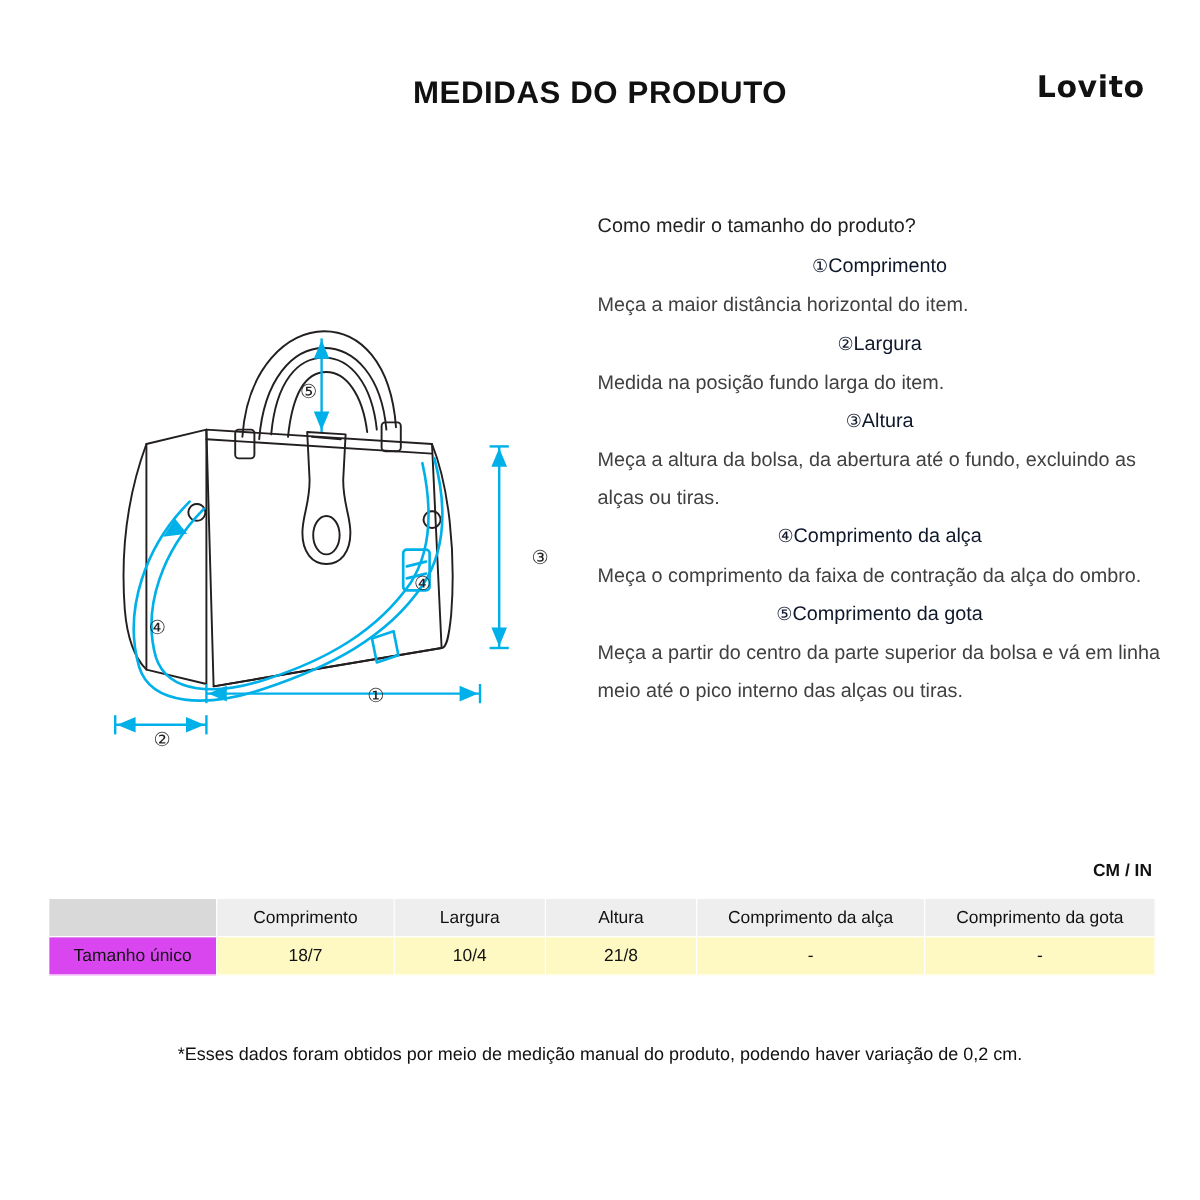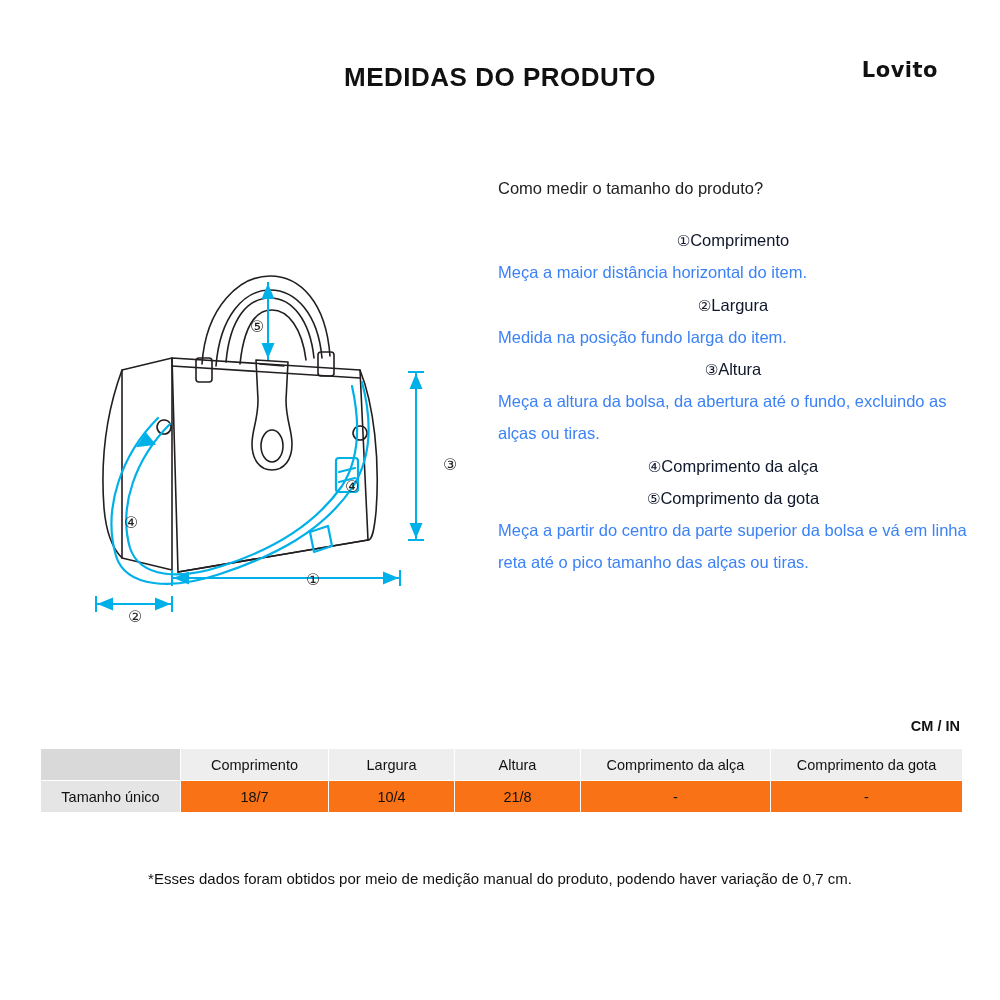--- a/index.html
+++ b/index.html
@@ -35,23 +35,23 @@
     right: 0;
     top: 62px;
     text-align: center;
     font-size: 26px;
     font-weight: bold;
     letter-spacing: 0.5px;
     color: #111111;
   }
   .brand {
     position: absolute;
-    right: 62px;
+    right: 46px;
     top: 58px;
-    font-size: 21px;
+    font-size: 25px;
     font-weight: bold;
     letter-spacing: 0.5px;
     color: #111111;
     font-family: "DejaVu Sans", sans-serif;
   }
 
   
   .illustration {
     position: absolute;
     left: 60px;
@@ -66,31 +66,31 @@
     left: 498px;
     top: 172px;
     width: 470px;
     font-size: 16.5px;
     line-height: 1.95;
     color: #222222;
   }
   .instr-head {
     font-size: 16.5px;
     color: #222222;
-    margin-bottom: 20px;
+    margin-bottom: 2px;
   }
   .instr-item-title {
     font-size: 16.5px;
     color: #0f172a;
     white-space: nowrap;
     text-align: center;
   }
   .instr-item-desc {
     font-size: 16.5px;
-    color: #3b82f6;
+    color: #404040;
   }
   .circnum {
     font-family: "DejaVu Sans", sans-serif;
     font-size: 15px;
   }
 
   
   .units {
     position: absolute;
     right: 40px;
@@ -122,25 +122,25 @@
     padding: 0 4px;
   }
   .th-cell {
     background: #eeeeee;
     font-weight: normal;
   }
   .corner-cell {
     background: #d9d9d9;
   }
   .rowhead-cell {
-    background: #e5e5e5;
+    background: #d946ef;
     font-weight: normal;
   }
   .val-cell {
-    background: #f97316;
+    background: #fef9c3;
     margin-top: 40px;
   }
   col.c0 { width: 140px; }
   col.c1 { width: 148px; }
   col.c2 { width: 126px; }
   col.c3 { width: 126px; }
   col.c4 { width: 190px; }
   col.c5 { width: 192px; }
 
   
@@ -266,27 +266,28 @@
       <div class="instr-item-title">
         <span class="circnum">③</span><span>Altura</span>
       </div>
       <div class="instr-item-desc">Meça a altura da bolsa, da abertura até o fundo, excluindo as alças ou tiras.</div>
     </div>
 
     <div>
       <div class="instr-item-title">
         <span class="circnum">④</span><span>Comprimento da alça</span>
       </div>
+      <div class="instr-item-desc">Meça o comprimento da faixa de contração da alça do ombro.</div>
     </div>
 
     <div>
       <div class="instr-item-title">
         <span class="circnum">⑤</span><span>Comprimento da gota</span>
       </div>
-      <div class="instr-item-desc">Meça a partir do centro da parte superior da bolsa e vá em linha reta até o pico tamanho das alças ou tiras.</div>
+      <div class="instr-item-desc">Meça a partir do centro da parte superior da bolsa e vá em linha meio até o pico interno das alças ou tiras.</div>
     </div>
   </div>
 
   <div class="units">CM / IN</div>
 
   <div class="table-wrap">
     <table class="size-table">
       <colgroup>
         <col class="c0">
           <col class="c1">
@@ -309,15 +310,15 @@
           <td class="val-cell">18/7</td>
           <td class="val-cell">10/4</td>
           <td class="val-cell">21/8</td>
           <td class="val-cell">-</td>
           <td class="val-cell">-</td>
         </tr>
       </tbody>
     </table>
   </div>
 
-  <div class="footnote">*Esses dados foram obtidos por meio de medição manual do produto, podendo haver variação de 0,7 cm.</div>
+  <div class="footnote">*Esses dados foram obtidos por meio de medição manual do produto, podendo haver variação de 0,2 cm.</div>
 
 </div>
 
 </body></html>

